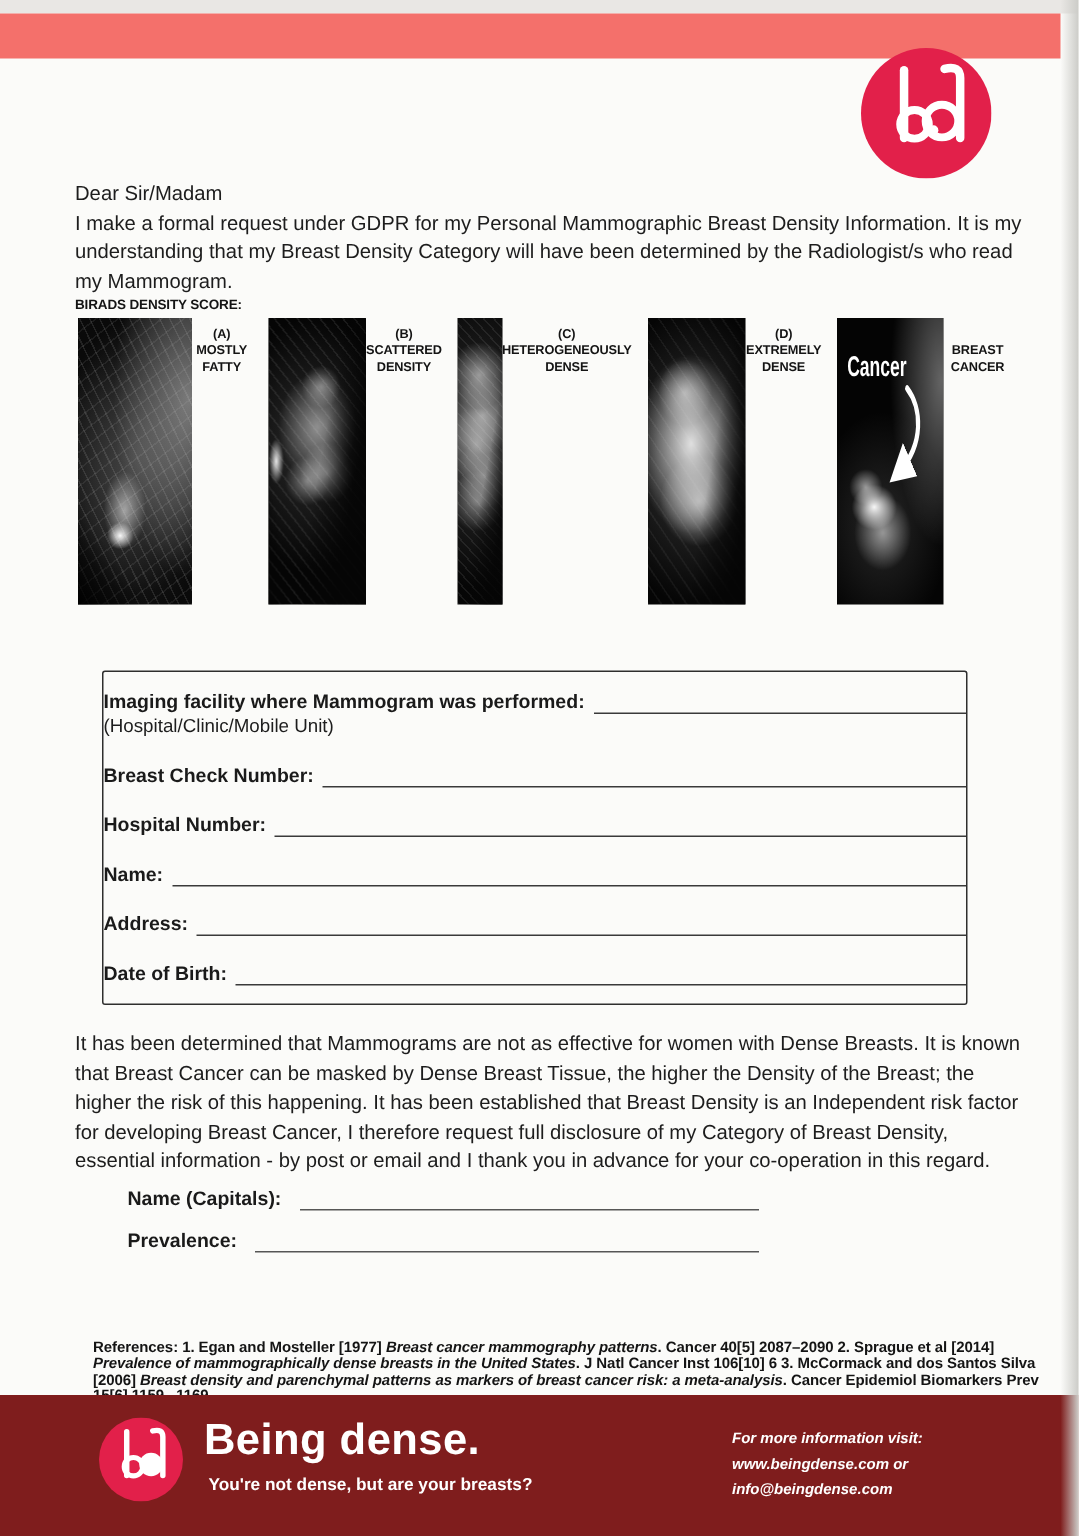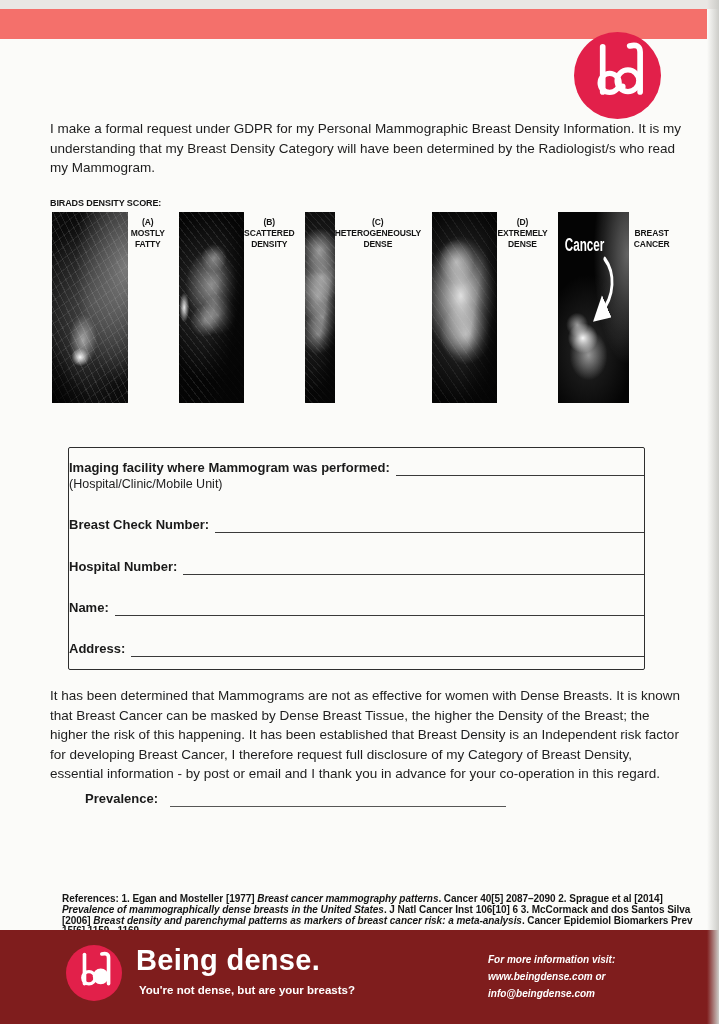--- a/index.html
+++ b/index.html
@@ -115,20 +115,21 @@
         <circle cx="50" cy="50" r="50" fill="#e2204a"></circle>
         <path d="M33 17 L33 69" stroke="#fff" stroke-width="6.5" stroke-linecap="round" fill="none"></path>
         <circle cx="41" cy="58.5" r="11" fill="none" stroke="#fff" stroke-width="6"></circle>
         <circle cx="55.5" cy="63" r="3.8" fill="#fff"></circle>
         <circle cx="62" cy="56" r="12.5" fill="none" stroke="#fff" stroke-width="6"></circle>
         <path d="M76 69 L76 23 Q76 13 64 16" stroke="#fff" stroke-width="6.5" stroke-linecap="round" fill="none"></path>
       </svg>
     </div>
 
   <div class="letter-block">
+    <p>Dear Sir/Madam</p>
     <p>I make a formal request under GDPR for my Personal Mammographic Breast Density Information. It is my understanding that my Breast Density Category will have been determined by the Radiologist/s who read my Mammogram.</p>
   </div>
 
   <div class="birads-heading">BIRADS DENSITY SCORE:</div>
 
   <div class="img-row">
       <div class="img-col">
         <div class="mammo m-a"></div>
         <div class="caption">
           <div class="cap-letter">(A)</div>
@@ -200,25 +201,35 @@
           <span class="flabel">Name:</span>
           <span class="fline"></span>
         </div>
       </div>
       <div>
         <div class="frow">
           <span class="flabel">Address:</span>
           <span class="fline"></span>
         </div>
       </div>
+      <div>
+        <div class="frow">
+          <span class="flabel">Date of Birth:</span>
+          <span class="fline"></span>
+        </div>
+      </div>
     </div>
 
   <p class="body-par">It has been determined that Mammograms are not as effective for women with Dense Breasts. It is known that Breast Cancer can be masked by Dense Breast Tissue, the higher the Density of the Breast; the higher the risk of this happening. It has been established that Breast Density is an Independent risk factor for developing Breast Cancer, I therefore request full disclosure of my Category of Breast Density, essential information - by post or email and I thank you in advance for your co-operation in this regard.</p>
 
   <div class="sig">
+    <div class="srow">
+      <span class="slabel">Name (Capitals):</span>
+      <span class="sline"></span>
+    </div>
     <div class="srow">
       <span class="slabel">Prevalence:</span>
       <span class="sline"></span>
     </div>
   </div>
 
   <p class="refs"><span>References: 1. Egan and Mosteller [1977] </span><i>Breast cancer mammography patterns</i><span>. Cancer 40[5] 2087–2090 2. Sprague et al [2014] </span><i>Prevalence of mammographically dense breasts in the United States</i><span>. J Natl Cancer Inst 106[10] 6 3. McCormack and dos Santos Silva [2006] </span><i>Breast density and parenchymal patterns as markers of breast cancer risk: a meta-analysis</i><span>. Cancer Epidemiol Biomarkers Prev 15[6] 1159 –1169.</span></p>
 
   <div class="footer" style="background: #7f1d1d;">
     <div class="f-logo">

